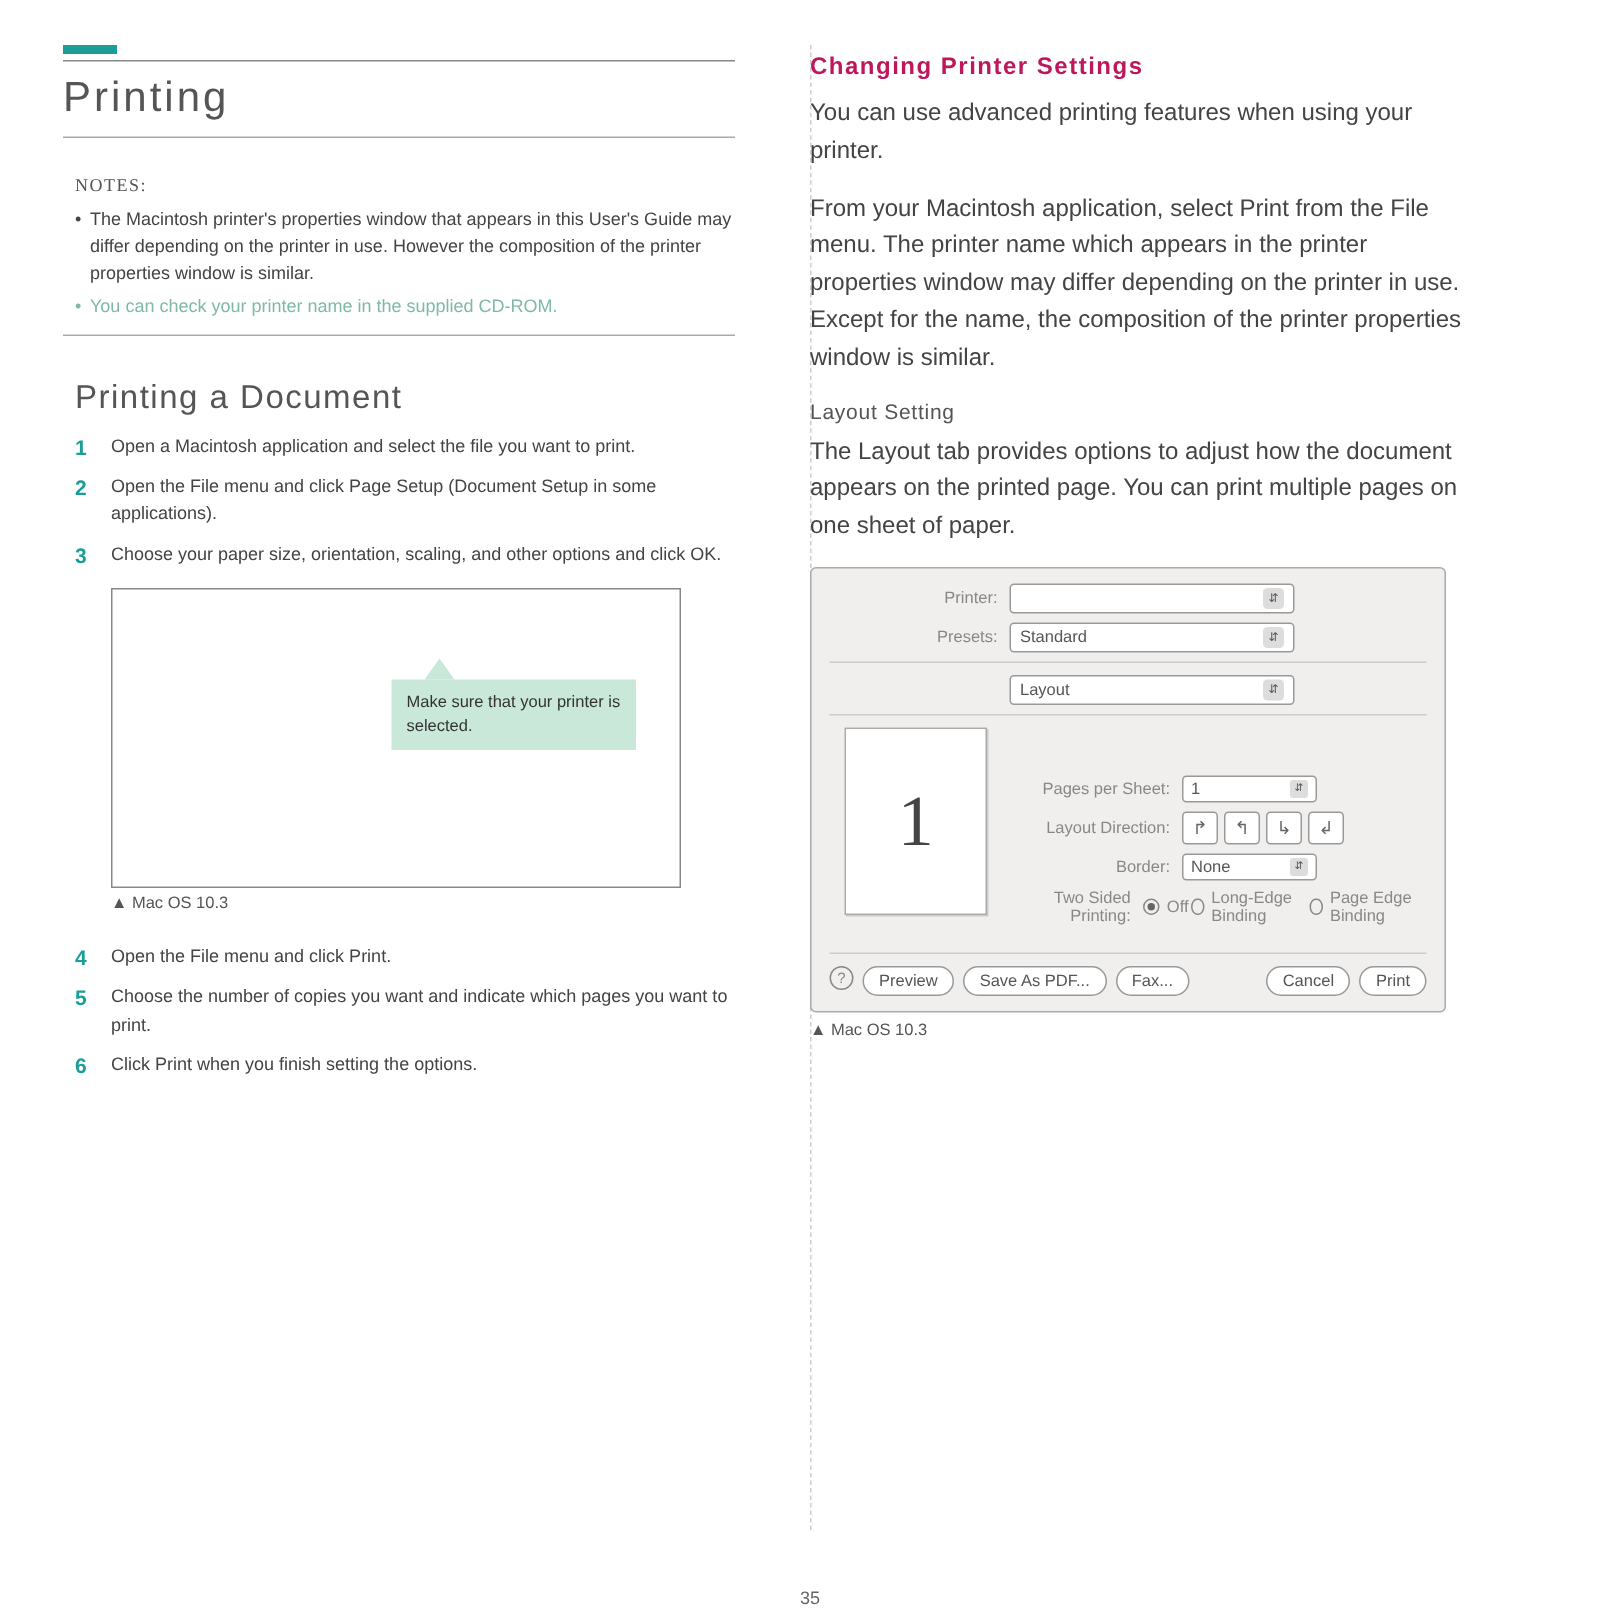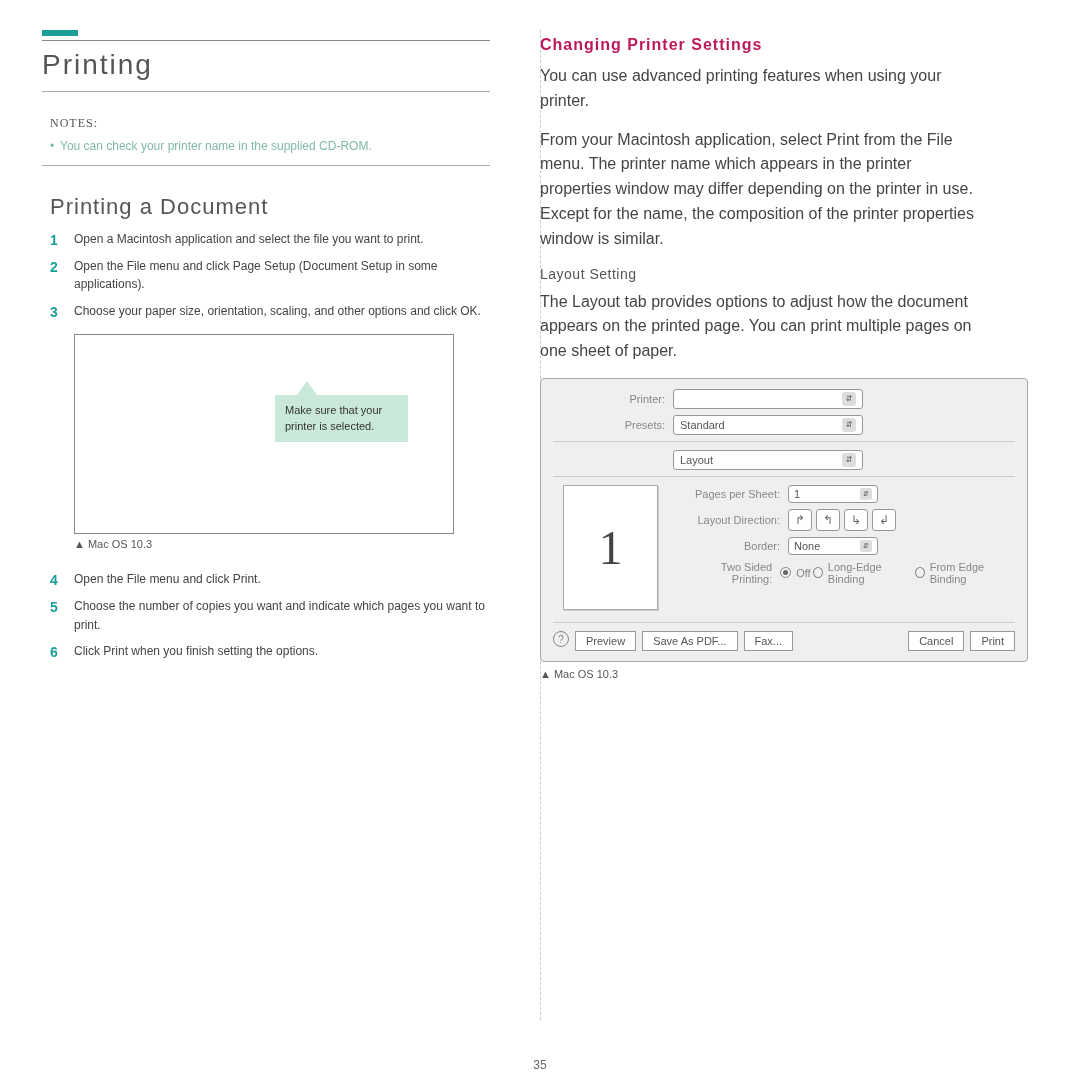--- a/index.html
+++ b/index.html
@@ -121,22 +121,22 @@
     width: 380px;
     height: 200px;
     border: 1px solid #888;
     margin: 14px 0 4px 24px;
     background: #fff;
     position: relative;
   }
   .callout {
     position: absolute;
     top: 60px;
-    left: 200px;
-    width: 133px;
+    left: 186px;
+    width: 163px;
     background: #c9e8d9;
     padding: 8px 10px;
     font-size: 11px;
     line-height: 1.4;
     color: #333;
   }
   .callout::before {
     content: "";
     position: absolute;
     top: -14px;
@@ -161,21 +161,21 @@
     margin: 6px 0 10px 0;
   }
   h3.sub3 {
     font-size: 14px;
     font-weight: normal;
     letter-spacing: 0.5px;
     color: #555;
     margin: 12px 0 8px 0;
   }
   .dialog {
-    width: 488px;
+    width: 424px;
     border: 1px solid #aaa;
     background: #f0efed;
     border-radius: 4px;
     margin: 10px 0 6px 0;
     padding: 10px 12px 10px 12px;
     font-size: 11px;
     color: #555;
   }
   .dlg-row {
     display: flex;
@@ -221,21 +221,21 @@
     border: 1px solid #aaa;
     background: #fff;
     display: flex;
     align-items: center;
     justify-content: center;
     font-size: 48px;
     font-family: Georgia, serif;
     color: #444;
     box-shadow: 1px 1px 0 #ccc;
   }
-  .layout-opts { flex: 1; }
+  .layout-opts { flex: 1; margin-top: 32px; }
   .opt-row { display: flex; align-items: center; margin-bottom: 6px; }
   .opt-label { width: 110px; text-align: right; padding-right: 8px; color: #888; font-size: 11px; }
   .small-select {
     width: 90px; height: 18px;
     border: 1px solid #999; border-radius: 3px; background: #fff;
     display: flex; justify-content: space-between; align-items: center;
     padding: 0 5px; font-size: 11px;
   }
   .small-select .arrows {
     width: 12px; height: 12px; background: #ddd; border-radius: 2px;
@@ -260,21 +260,21 @@
   .dlg-footer {
     display: flex; justify-content: space-between; align-items: center;
     border-top: 1px solid #ccc; padding-top: 8px;
   }
   .help-circ {
     width: 16px; height: 16px; border: 1px solid #888; border-radius: 50%;
     font-size: 10px; text-align: center; line-height: 15px; color: #888;
   }
   .btn {
     height: 20px; padding: 0 10px;
-    border: 1px solid #999; border-radius: 0; background: #fff;
+    border: 1px solid #999; border-radius: 10px; background: #fff;
     font-size: 11px; display: inline-flex; align-items: center; color: #555;
   }
   .btn-group { display: flex; gap: 6px; }
   .page-num {
     position: absolute;
     bottom: 8px;
     left: 50%;
     transform: translateX(-50%);
     font-size: 12px;
     color: #666;
@@ -289,20 +289,21 @@
 <div class="page">
 
   <div class="col">
     <div class="accent-tab"></div>
     <div class="sec-rule-top"></div>
     <h1 class="main">Printing</h1>
     <div class="rule-thin"></div>
 
     <div class="notes-label">NOTES:</div>
     <ul class="notes">
+      <li>The Macintosh printer's properties window that appears in this User's Guide may differ depending on the printer in use. However the composition of the printer properties window is similar.</li>
       <li class="green">You can check your printer name in the supplied CD-ROM.</li>
     </ul>
     <div class="rule-after-notes"></div>
 
     <h2 class="sub">Printing a Document</h2>
 
     <ol class="steps">
       <li>Open a Macintosh application and select the file you want to print.</li>
       <li>Open the File menu and click Page Setup (Document Setup in some applications).</li>
       <li>Choose your paper size, orientation, scaling, and other options and click OK.</li>
@@ -387,21 +388,21 @@
               <div class="radio-item">
                   <span class="radio-dot sel"></span>
                   <span>Off</span>
                 </div>
               <div class="radio-item">
                   <span class="radio-dot"></span>
                   <span>Long-Edge Binding</span>
                 </div>
               <div class="radio-item">
                   <span class="radio-dot"></span>
-                  <span>From Edge Binding</span>
+                  <span>Page Edge Binding</span>
                 </div>
             </div>
           </div>
         </div>
       </div>
 
       <div class="dlg-footer">
         <div class="btn-group">
           <div class="help-circ">?</div>
           <div class="btn">Preview</div>

